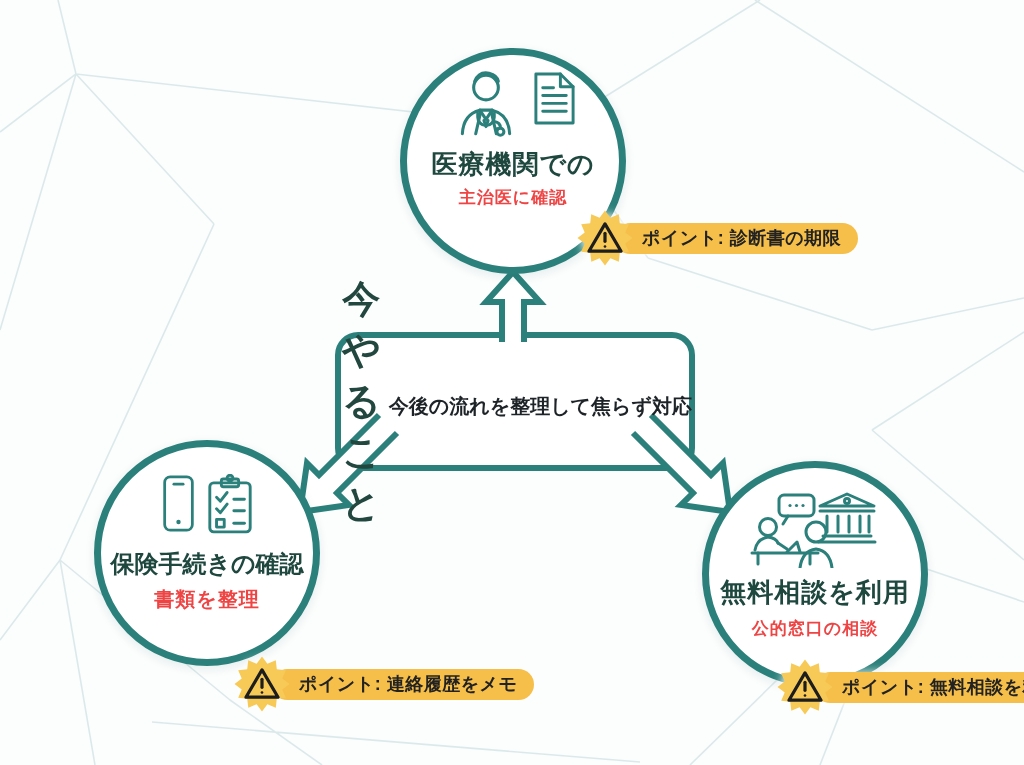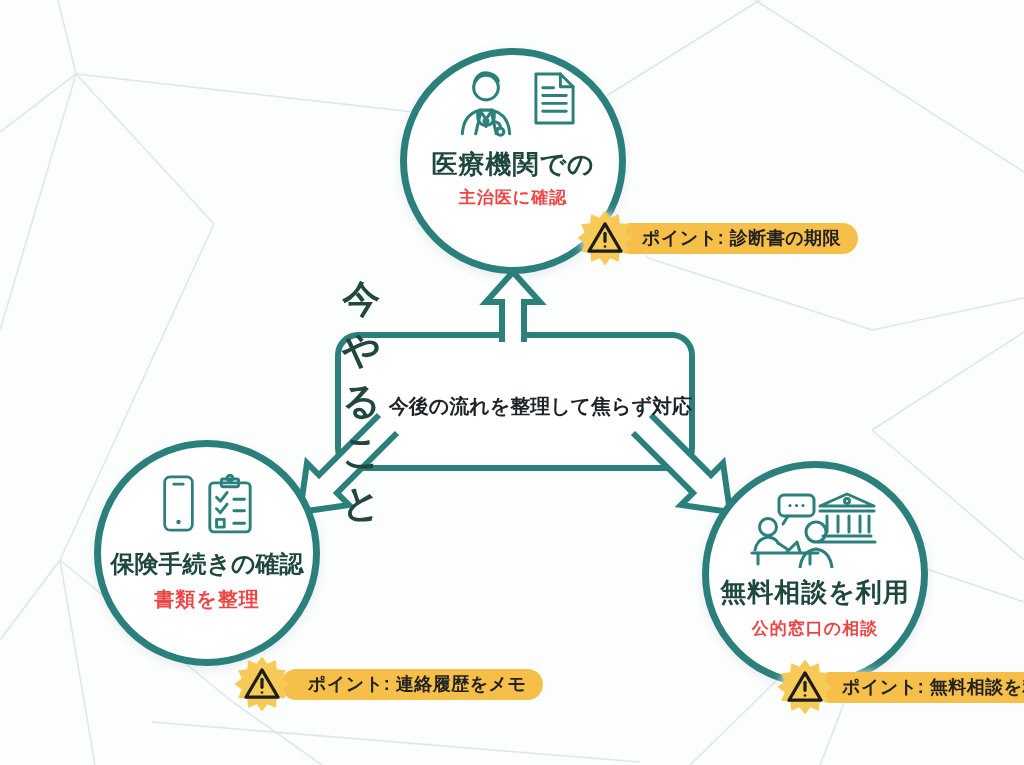--- a/index.html
+++ b/index.html
@@ -33,21 +33,21 @@
   }
   .center-title{font-size:38px;font-weight:bold;color:#22473e;letter-spacing:4px;}
   .center-sub{font-size:20px;font-weight:bold;color:#1d2327;margin-top:10px;white-space:nowrap;}
 
   
   .badge{
     position:absolute;display:flex;align-items:center;z-index:4;
     filter:drop-shadow(0 0 5px rgba(255,255,255,.95));
   }
   .badge-top{left:577px;top:210px;}
-  .badge-left{left:234px;top:656px;gap:9px;}
+  .badge-left{left:234px;top:656px;}
   .badge-right{left:777px;top:659px;}
   .star-wrap{position:relative;width:56px;height:56px;z-index:2;display:flex;align-items:center;justify-content:center;flex:0 0 auto;}
   .star-wrap .star{position:absolute;left:0;top:0;}
   .star-wrap .warn{position:relative;}
   .pill{
     height:31px;display:flex;align-items:center;background:#f5bf4a;border-radius:17px;
     margin-left:-18px;padding:0 17px 0 27px;font-size:18px;font-weight:bold;color:#222222;
     white-space:nowrap;z-index:1;letter-spacing:0.5px;
   }
 </style>

